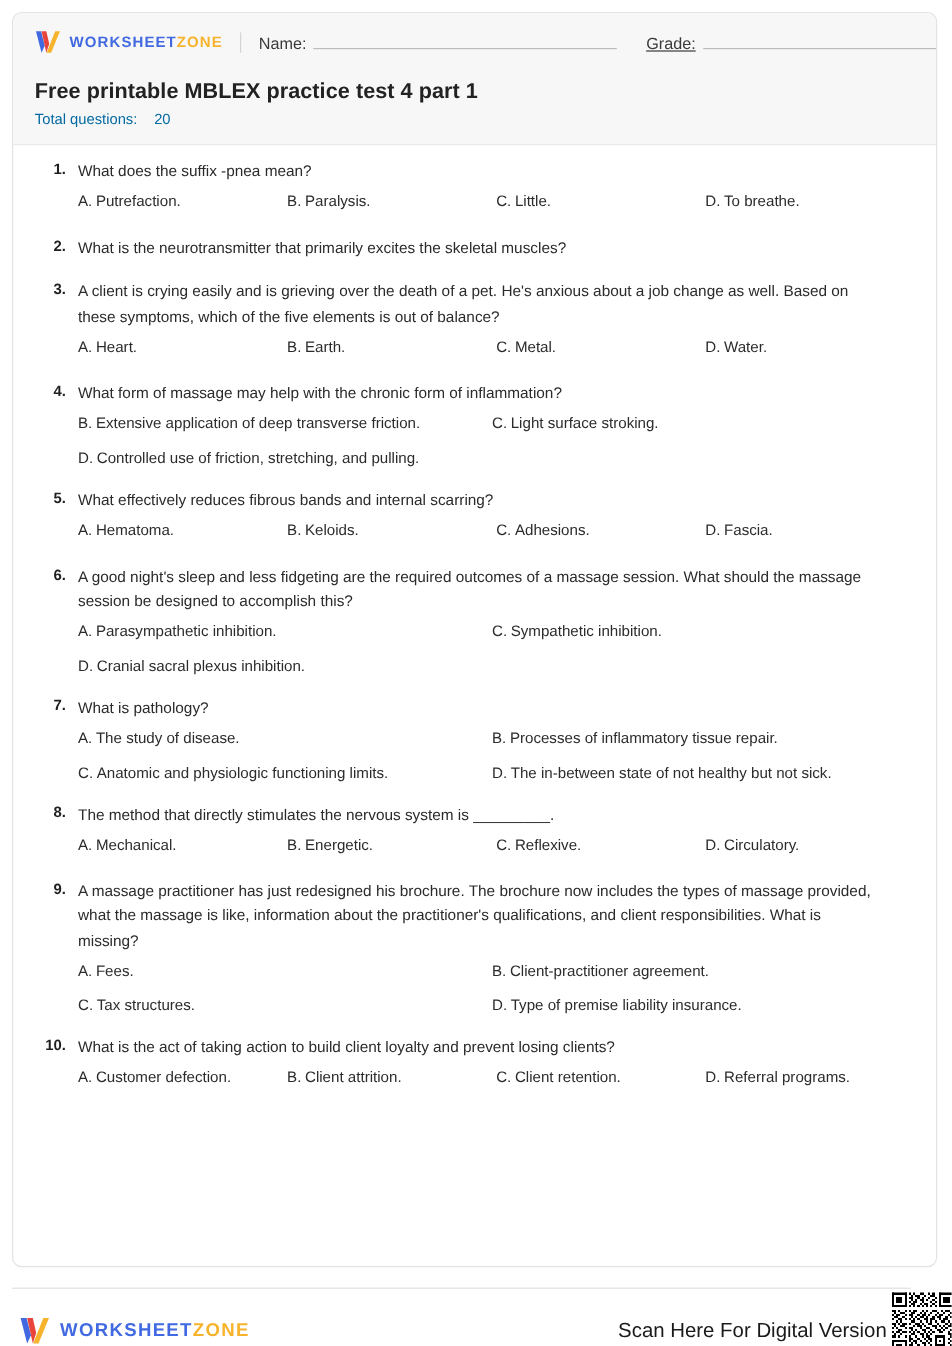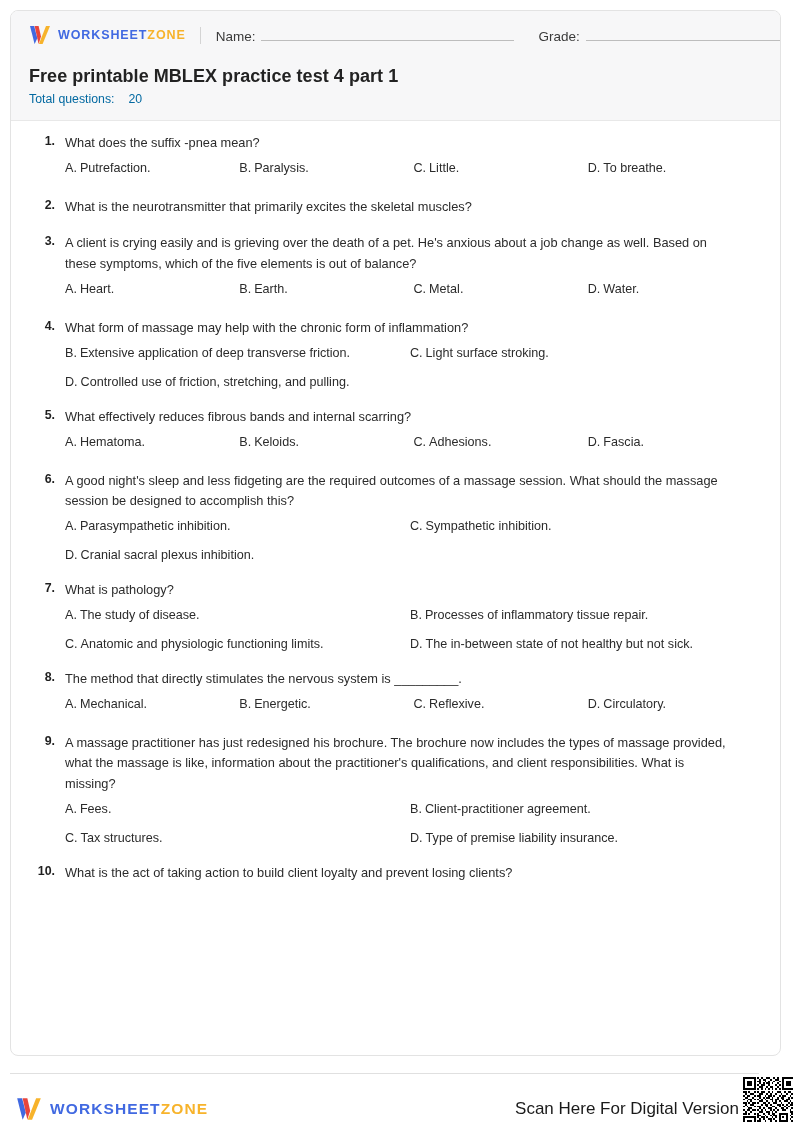--- a/index.html
+++ b/index.html
@@ -78,21 +78,21 @@
   }
   .field-name { flex: 0 0 auto; }
   .field-line {
     display: inline-block;
     border-bottom: 1px solid #bdbdbd;
     height: 13px;
     margin-left: 6px;
   }
   .name-line  { width: 253px; }
   .grade-line { width: 199px; }
-  .field-grade { margin-left: 24px; }
+  .field-grade { margin-left: 24px; text-decoration: underline; }
 
   .header-title {
     font-size: 18px;
     font-weight: 700;
     color: #222222;
     margin-top: 19px;
     letter-spacing: 0.05px;
   }
   .header-meta {
     font-size: 12.3px;
@@ -355,20 +355,26 @@
           <div class="option"><span class="opt-letter">A.</span><span>Fees.</span></div>
           <div class="option"><span class="opt-letter">B.</span><span>Client-practitioner agreement.</span></div>
           <div class="option"><span class="opt-letter">C.</span><span>Tax structures.</span></div>
           <div class="option"><span class="opt-letter">D.</span><span>Type of premise liability insurance.</span></div>
         </div>
       </div>
       <div class="question q-gap-lg">
         <div class="q-head">
           <div class="q-num">10.</div>
           <div class="q-text">What is the act of taking action to build client loyalty and prevent losing clients?</div>
+        </div>
+        <div class="options cols4">
+          <div class="option"><span class="opt-letter">A.</span><span>Customer defection.</span></div>
+          <div class="option"><span class="opt-letter">B.</span><span>Client attrition.</span></div>
+          <div class="option"><span class="opt-letter">C.</span><span>Client retention.</span></div>
+          <div class="option"><span class="opt-letter">D.</span><span>Referral programs.</span></div>
         </div>
       </div>
     </div>
 
 </div>
 
 <div class="footer">
   <div class="footer-rule"></div>
   <div class="footer-inner">
 

